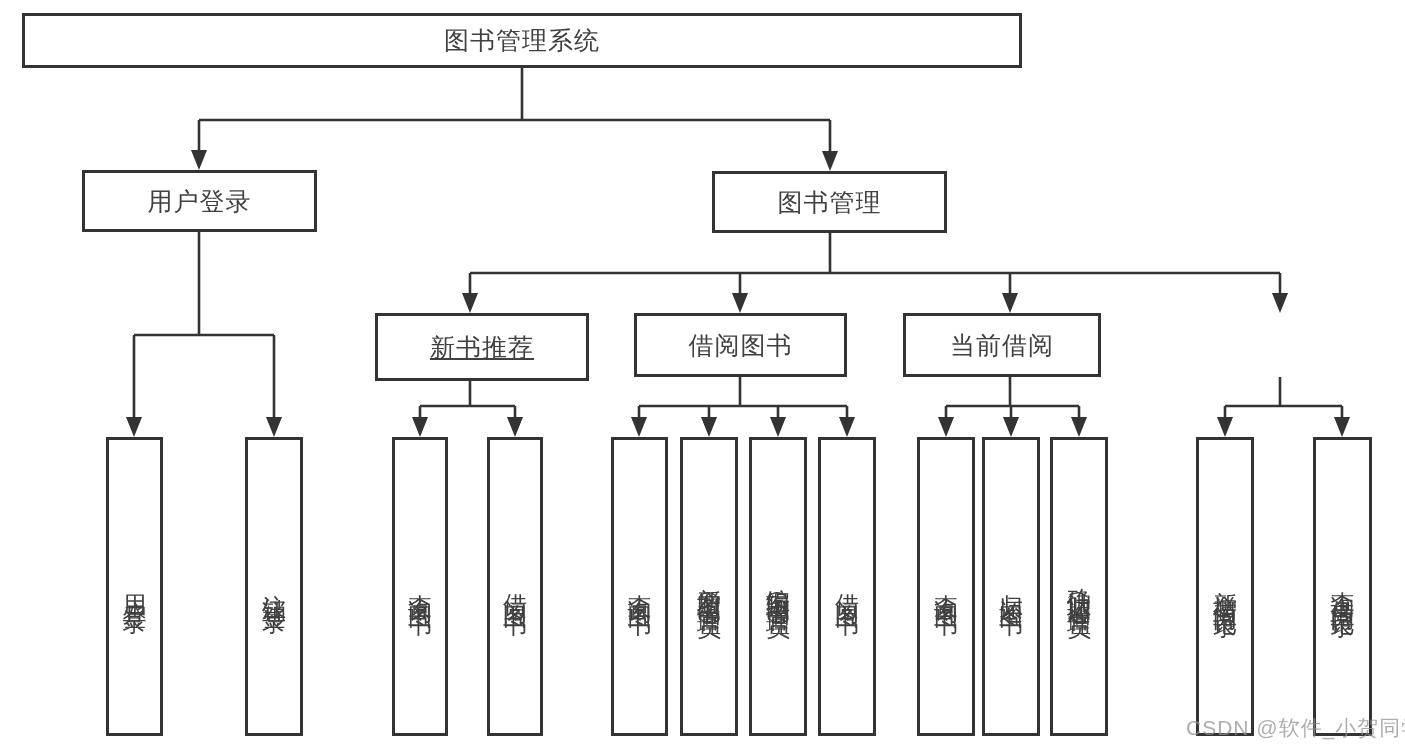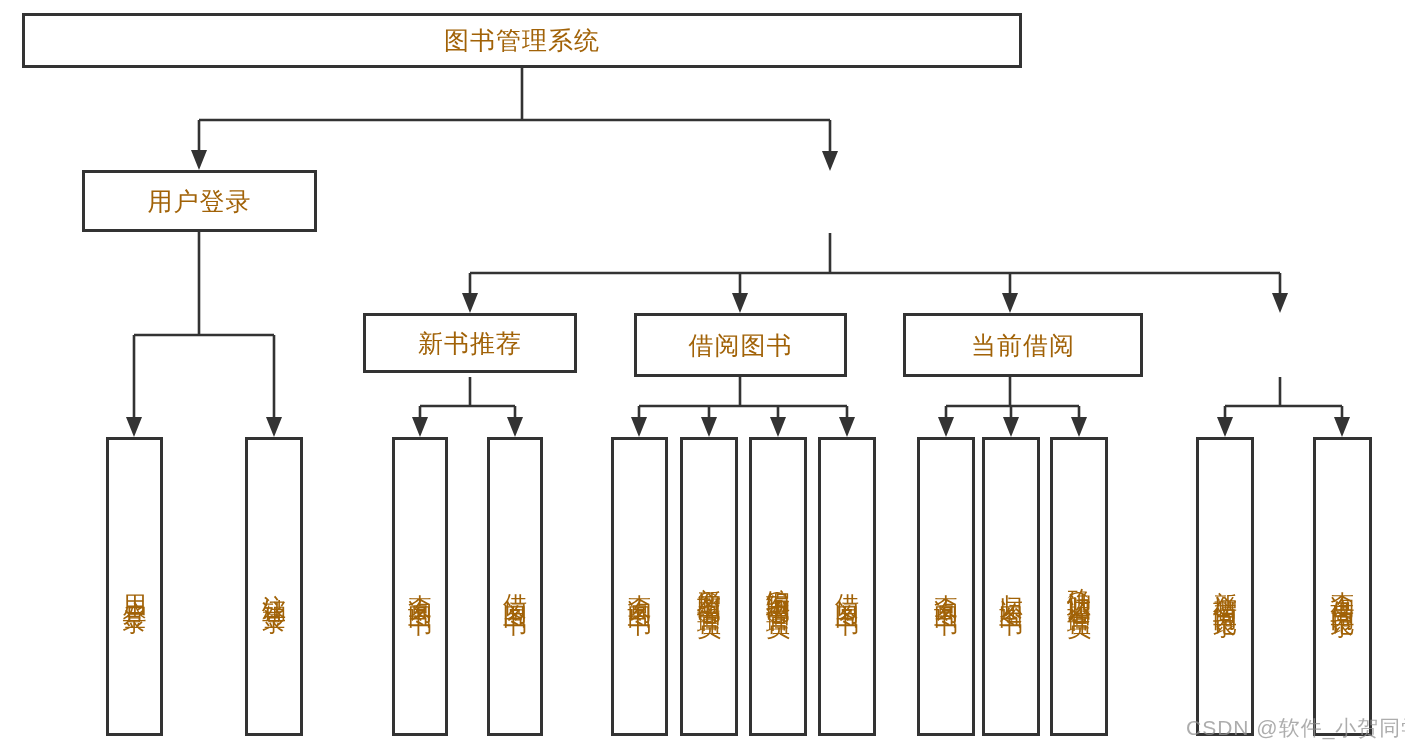--- a/index.html
+++ b/index.html
@@ -22,21 +22,21 @@
     pointer-events: none;
   }
   .node {
     position: absolute;
     box-sizing: border-box;
     border: 3px solid #333333;
     background: #ffffff;
     display: flex;
     align-items: center;
     justify-content: center;
-    color: #a16207;
+    color: #404040;
   }
   .node .lbl {
     font-size: 25px;
     letter-spacing: 1px;
     white-space: nowrap;
   }
   .leaf .lbl {
     writing-mode: vertical-rl;
     text-orientation: mixed;
     font-size: 24px;
@@ -94,28 +94,31 @@
     </g>
   </svg>
 
   <div class="node root-node" style="left:22px; top:13px; width:1000px; height:55px;">
     <span class="lbl">图书管理系统</span>
   </div>
 
   <div class="node" style="left:82px; top:170px; width:235px; height:62px;">
     <span class="lbl">用户登录</span>
   </div>
+  <div class="node" style="left:712px; top:171px; width:235px; height:62px;">
+    <span class="lbl">图书管理</span>
+  </div>
 
-  <div class="node" style="left:363px; top:313px; width:214px; height:60px;">
+  <div class="node" style="left:375px; top:313px; width:214px; height:68px;text-decoration:underline;">
     <span class="lbl">新书推荐</span>
   </div>
   <div class="node" style="left:634px; top:313px; width:213px; height:64px;">
     <span class="lbl">借阅图书</span>
   </div>
-  <div class="node" style="left:903px; top:313px; width:240px; height:64px;">
+  <div class="node" style="left:903px; top:313px; width:198px; height:64px;">
     <span class="lbl">当前借阅</span>
   </div>
 
   <div class="node leaf" style="left:106px; top:437px; width:57px; height:299px;">
     <span class="lbl">用户登录</span>
   </div>
   <div class="node leaf" style="left:245px; top:437px; width:58px; height:299px;">
     <span class="lbl">注销登录</span>
   </div>
 

